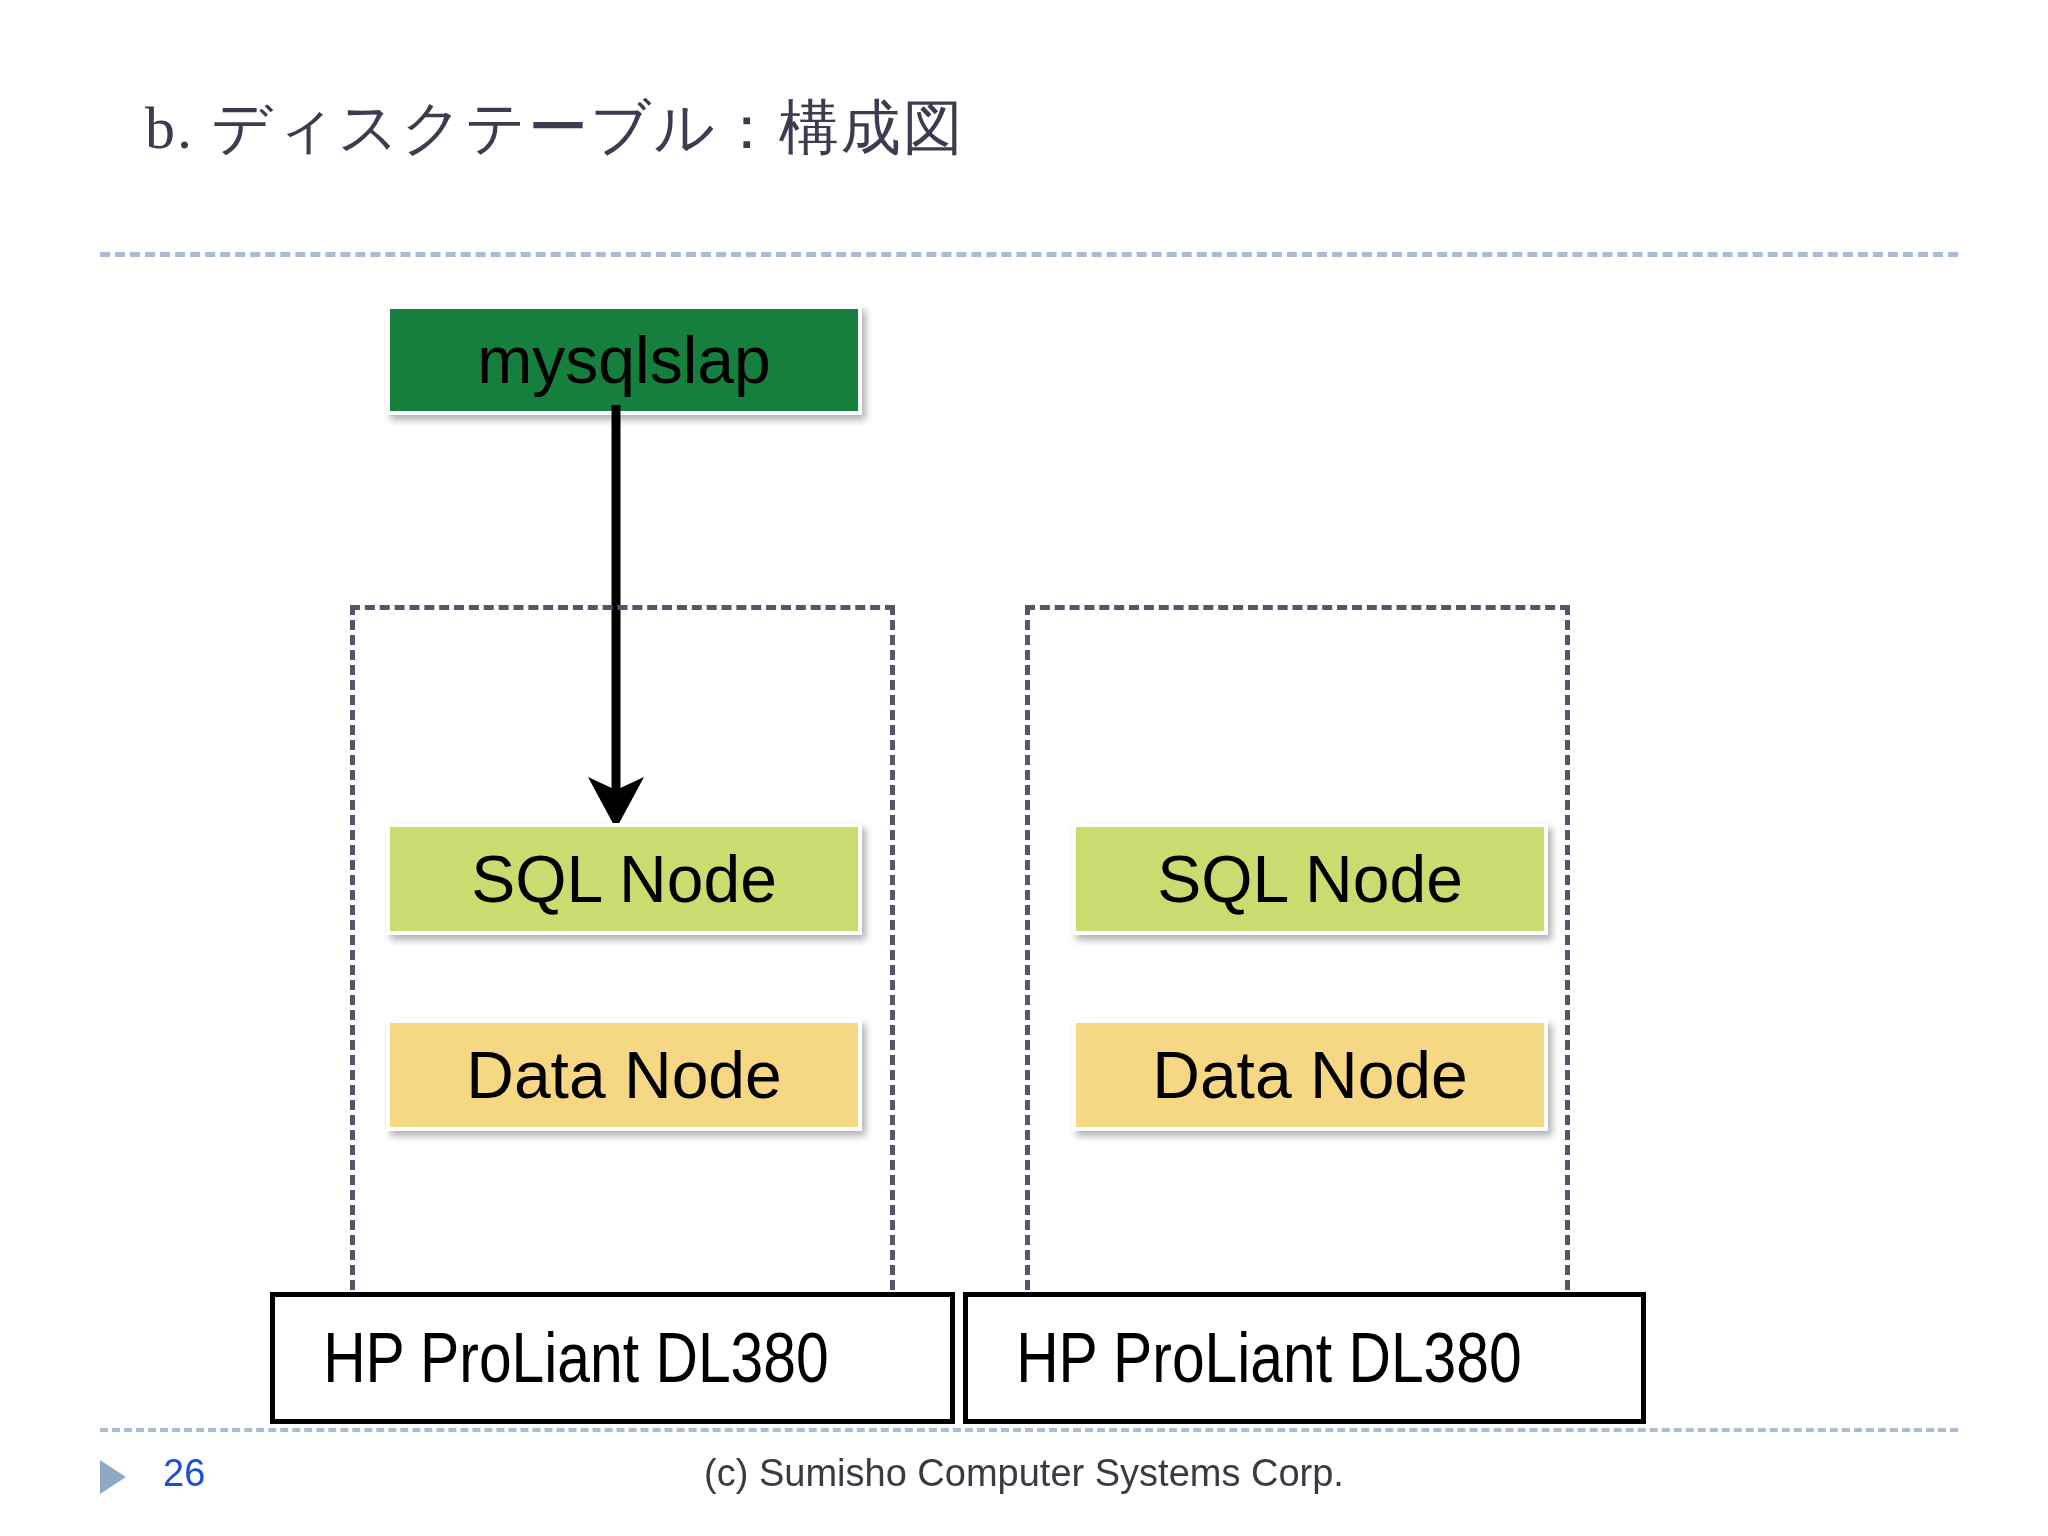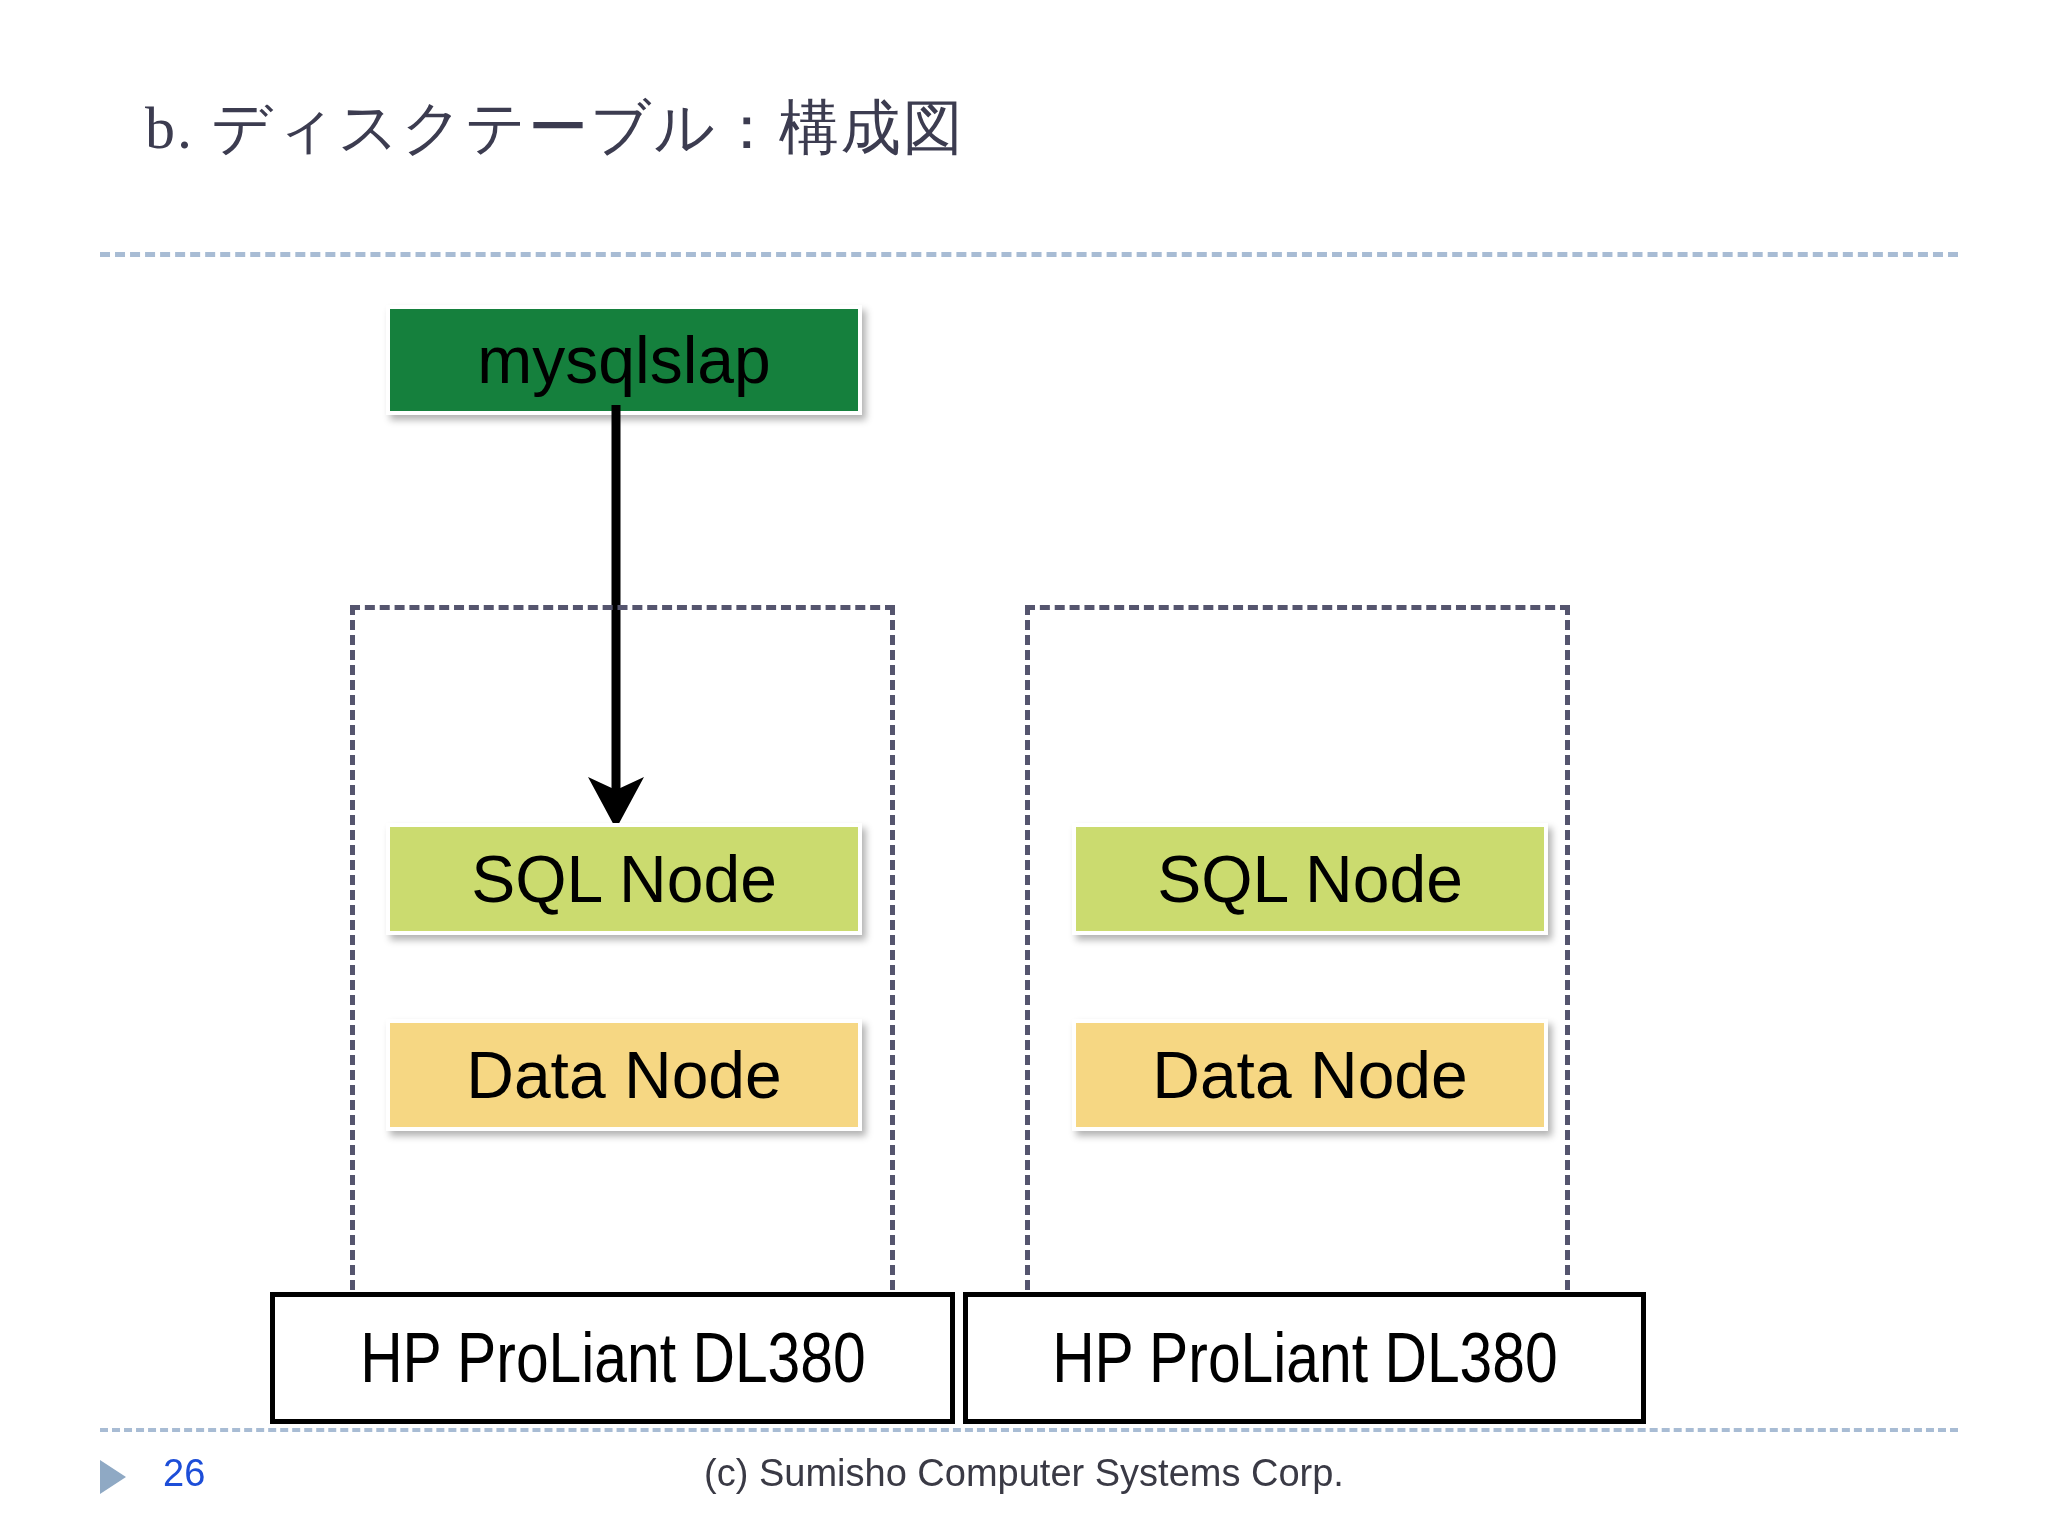--- a/index.html
+++ b/index.html
@@ -137,21 +137,21 @@
   }
 
   
   .server-box {
     position: absolute;
     box-sizing: border-box;
     border: 5px solid #000000;
     background: #ffffff;
     display: flex;
     align-items: center;
-    justify-content: center;
+    justify-content: flex-start;
   }
   .server-label {
     font-family: "Liberation Sans Narrow", "Liberation Sans", sans-serif;
     font-size: 70px;
     line-height: 1;
     color: #000000;
     transform: scaleX(0.84);
     transform-origin: center;
     white-space: nowrap;
   }

